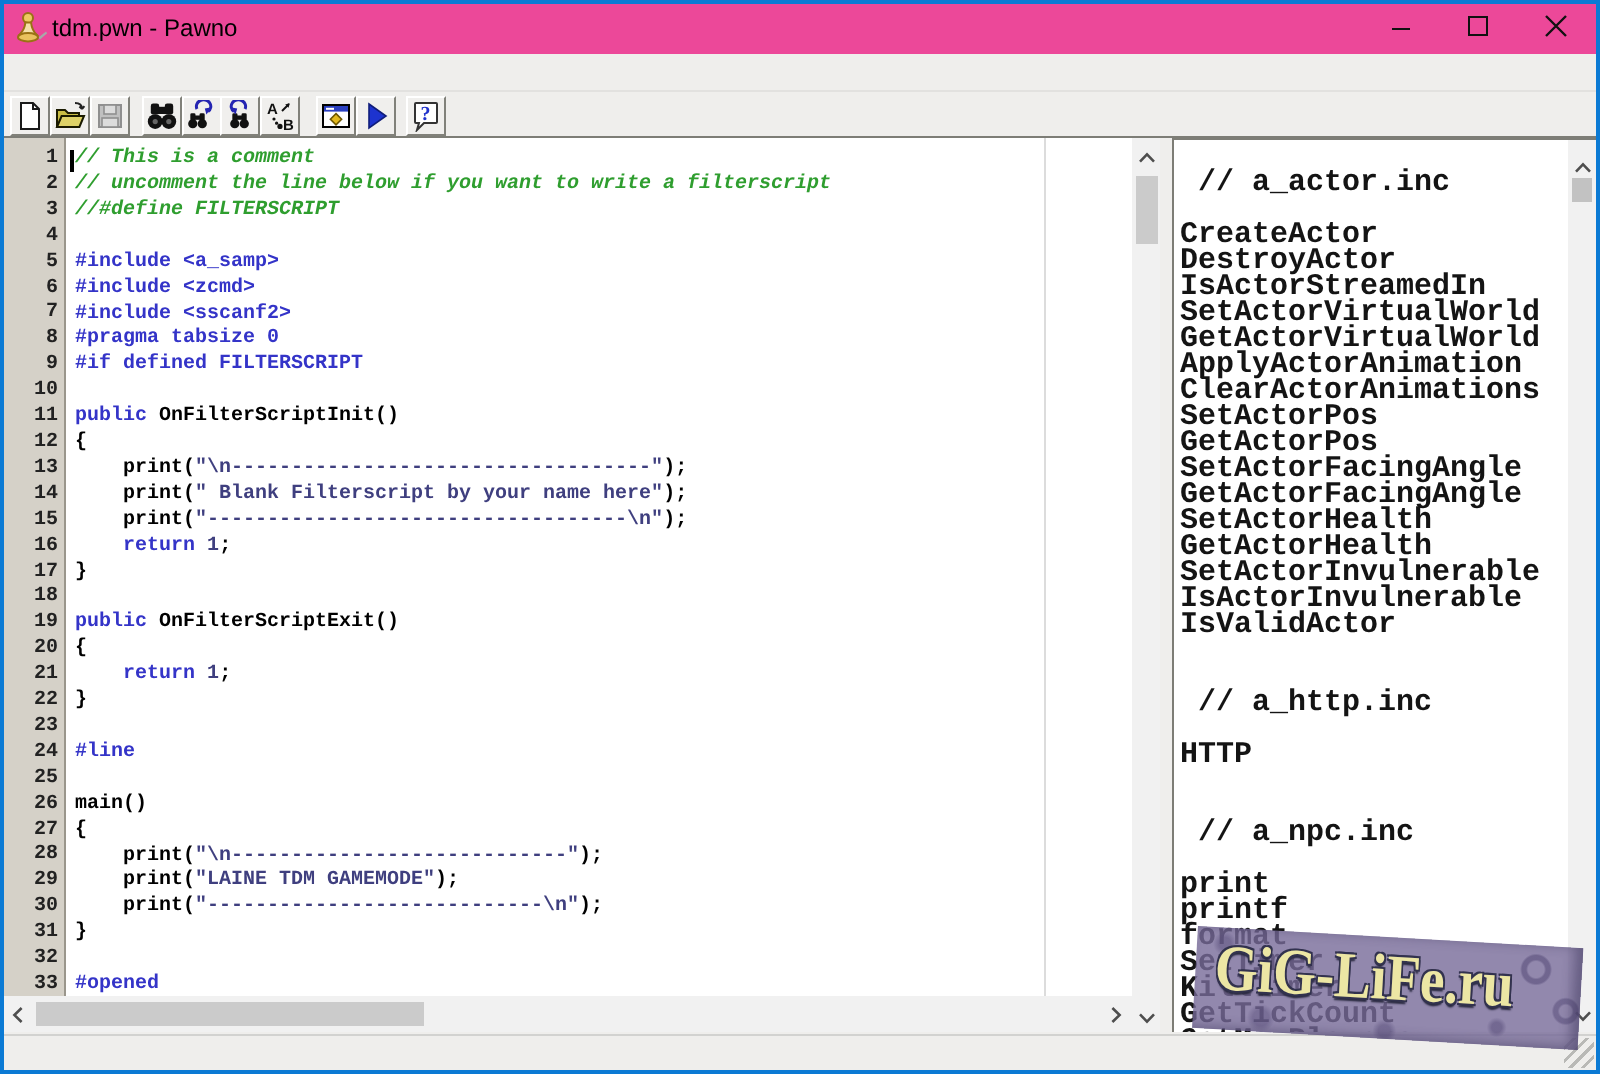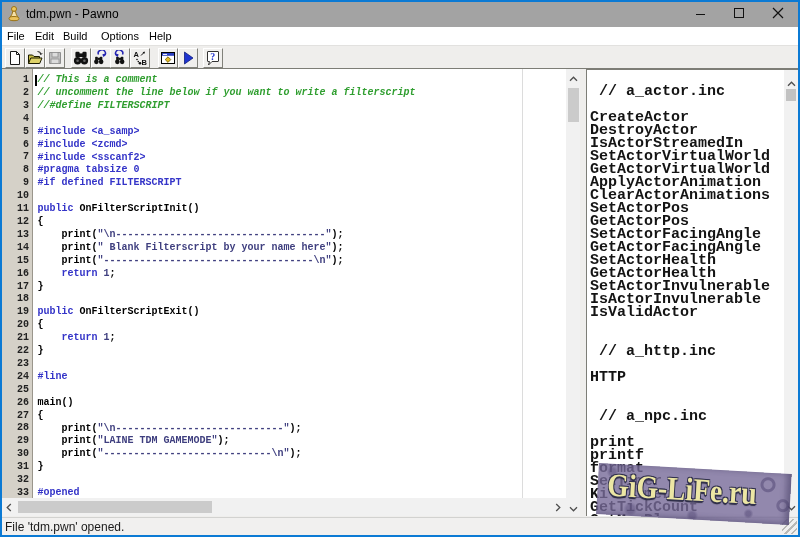--- a/index.html
+++ b/index.html
@@ -1,19 +1,19 @@
 <!DOCTYPE html>
 <html><head>
 <meta charset="utf-8">
 <style>
 html,body{margin:0;padding:0;width:800px;height:537px;overflow:hidden;background:#fff;}
 *{box-sizing:border-box;}
 #win{position:absolute;left:0;top:0;width:800px;height:537px;border:2px solid #0b7ad4;background:#efeeec;font-family:"Liberation Sans",sans-serif;}
 
-#titlebar{position:absolute;left:0;top:0;width:796px;height:25px;background:#a3a3a3;}
+#titlebar{position:absolute;left:0;top:0;width:796px;height:25px;background:#ec4899;}
 #ticon{position:absolute;left:4px;top:3px;}
 #ttext{position:absolute;left:24px;top:5px;font-size:12px;color:#000;}
 #btn-min{position:absolute;left:694px;top:12px;width:9px;height:1.2px;background:#111;}
 #btn-max{position:absolute;left:732px;top:6px;width:10px;height:10px;border:1px solid #111;}
 #btn-close{position:absolute;left:770px;top:5px;width:12px;height:12px;}
 
 #menubar{position:absolute;left:0;top:25px;width:796px;height:18px;background:#fff;font-size:11px;color:#000;}
 #menubar span{position:absolute;top:3px;}
 
 #toolbar{position:absolute;left:0;top:43px;width:796px;height:25px;background:#efeeec;border-top:1px solid #e2e1df;}
@@ -76,27 +76,20 @@
       <circle cx="8" cy="4.0" r="2.5" fill="#eec960" stroke="#9a7214" stroke-width="1"></circle>
       <path d="M6.7 6.2 C6.4 9 5.3 10.8 3.9 12.2 L12.3 12.4 C10.9 11 9.9 9.1 9.5 6.3 Z" fill="#f4e0a8" stroke="#9a7214" stroke-width="1"></path>
       <ellipse cx="8" cy="13.6" rx="5" ry="2.1" fill="#e9c25e" stroke="#9a7214" stroke-width="1"></ellipse>
     </svg>
     <span id="ttext">tdm.pwn - Pawno</span>
     <div id="btn-min"></div>
     <div id="btn-max"></div>
     <svg id="btn-close" width="12" height="12" viewBox="0 0 12 12">
       <path d="M1 1 L11 11 M11 1 L1 11" stroke="#111" stroke-width="1.2"></path>
     </svg>
-  </div>
-  <div id="menubar">
-    <span style="left:5px">File</span>
-    <span style="left:33px">Edit</span>
-    <span style="left:61px">Build</span>
-    <span style="left:99px">Options</span>
-    <span style="left:147px">Help</span>
   </div>
   <div id="toolbar">
 
     <div class="tb" style="left:3px" id="tb-new">
         <svg width="16" height="16" viewBox="0 0 16 16">
           <path d="M3.5 1.5 H9.5 L12.5 4.5 V14.5 H3.5 Z" fill="#fff" stroke="#1a1a1a"></path>
           <path d="M9.5 1.5 V4.5 H12.5" fill="none" stroke="#1a1a1a"></path>
         </svg>
       </div>
     <div class="tb" style="left:23px" id="tb-open">
@@ -316,20 +309,17 @@
   <svg class="chev" style="left:553px;top:500.5px" width="6" height="9" viewBox="0 0 6 9">
       <path d="M1.2 1 L4.8 4.5 L1.2 8" fill="none" stroke="#4e4e4e" stroke-width="1.3"></path>
     </svg>
   <svg class="chev" style="left:784.5px;top:79px" width="9" height="6" viewBox="0 0 9 6">
       <path d="M1 4.8 L4.5 1.2 L8 4.8" fill="none" stroke="#4e4e4e" stroke-width="1.3"></path>
     </svg>
   <svg class="chev" style="left:784.5px;top:503px" width="9" height="6" viewBox="0 0 9 6">
       <path d="M1 1.2 L4.5 4.8 L8 1.2" fill="none" stroke="#4e4e4e" stroke-width="1.3"></path>
     </svg>
   <div id="statusline"></div>
-  <div id="statusbar">
-      <span>File 'tdm.pwn' opened.</span>
-    </div>
   <div id="grip"></div>
   <div id="wm">
       <div>GiG-LiFe.ru</div>
     </div>
 </div>
 
 </body></html>

